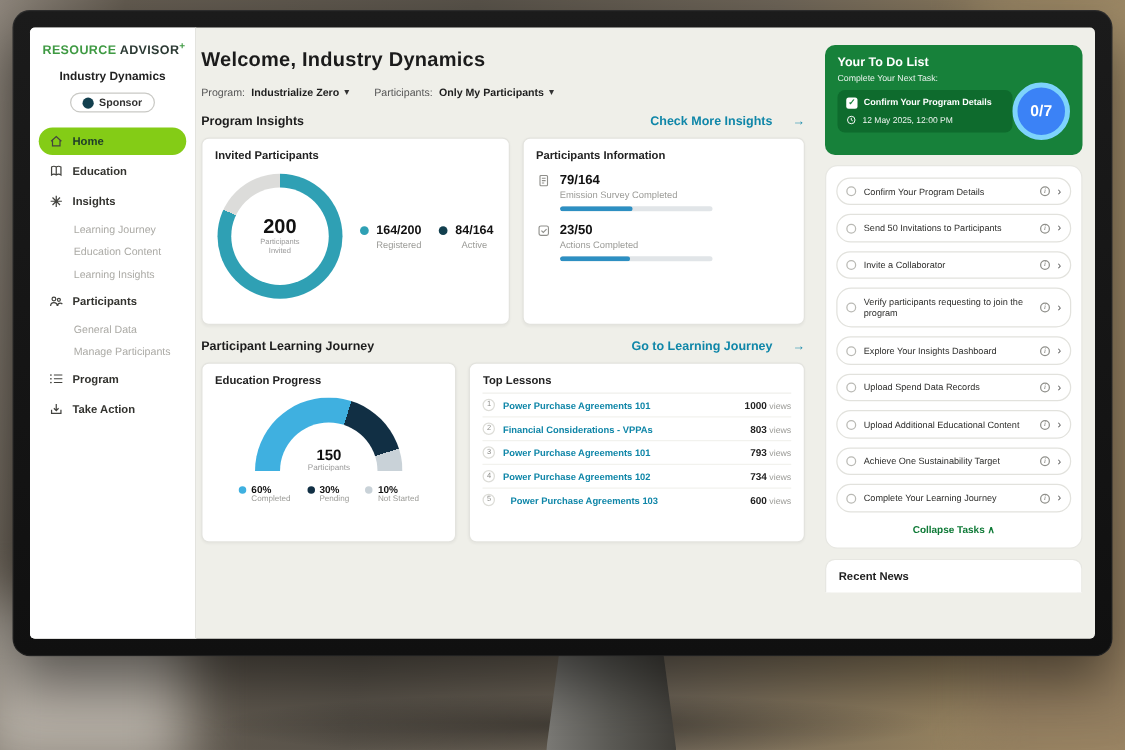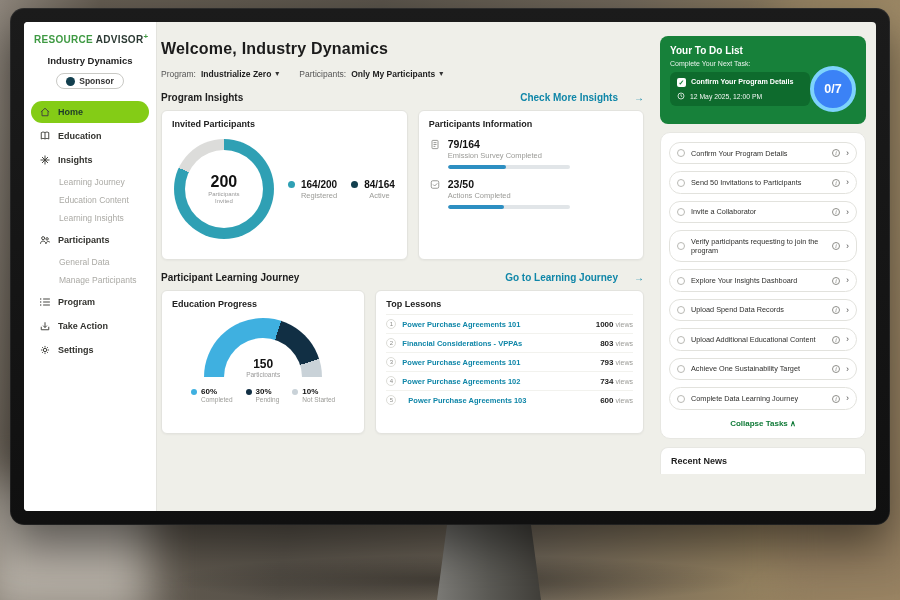--- a/index.html
+++ b/index.html
@@ -199,29 +199,20 @@
         <span>Program</span>
       </div>
       <div class="nav-item">
         <span class="nav-icon">
             <svg viewBox="0 0 16 16" fill="none" stroke="currentColor" stroke-width="1.3">
               <path d="M8 3v7M5.5 7.5 8 10l2.5-2.5M3 9v4h10V9"></path>
             </svg>
           </span>
         <span>Take Action</span>
       </div>
-      <div class="nav-item">
-        <span class="nav-icon">
-            <svg viewBox="0 0 16 16" fill="none" stroke="currentColor" stroke-width="1.3">
-              <circle cx="8" cy="8" r="2.2"></circle>
-              <path d="M8 2.6v2M8 11.4v2M2.6 8h2M11.4 8h2M4.2 4.2l1.4 1.4M10.4 10.4l1.4 1.4M11.8 4.2l-1.4 1.4M5.6 10.4l-1.4 1.4"></path>
-            </svg>
-          </span>
-        <span>Settings</span>
-      </div>
     </div>
 
     <div class="main">
       <div class="page-title">Welcome, Industry Dynamics</div>
 
       <div class="filters">
         <div class="filter">
           <span>Program:</span>
           <span class="filter-value">Industrialize Zero</span>
           <span class="chev">▾</span>
@@ -449,21 +440,21 @@
           <span class="task-chev">›</span>
         </div>
         <div class="task">
           <span class="task-radio"></span>
           <span class="task-label">Achieve One Sustainability Target</span>
           <span class="task-info">i</span>
           <span class="task-chev">›</span>
         </div>
         <div class="task">
           <span class="task-radio"></span>
-          <span class="task-label">Complete Data Learning Journey</span>
+          <span class="task-label">Complete Your Learning Journey</span>
           <span class="task-info">i</span>
           <span class="task-chev">›</span>
         </div>
         <div class="collapse-row">
           <span>Collapse Tasks</span>
           <span>∧</span>
         </div>
       </div>
 
       <div class="recent">Recent News</div>

